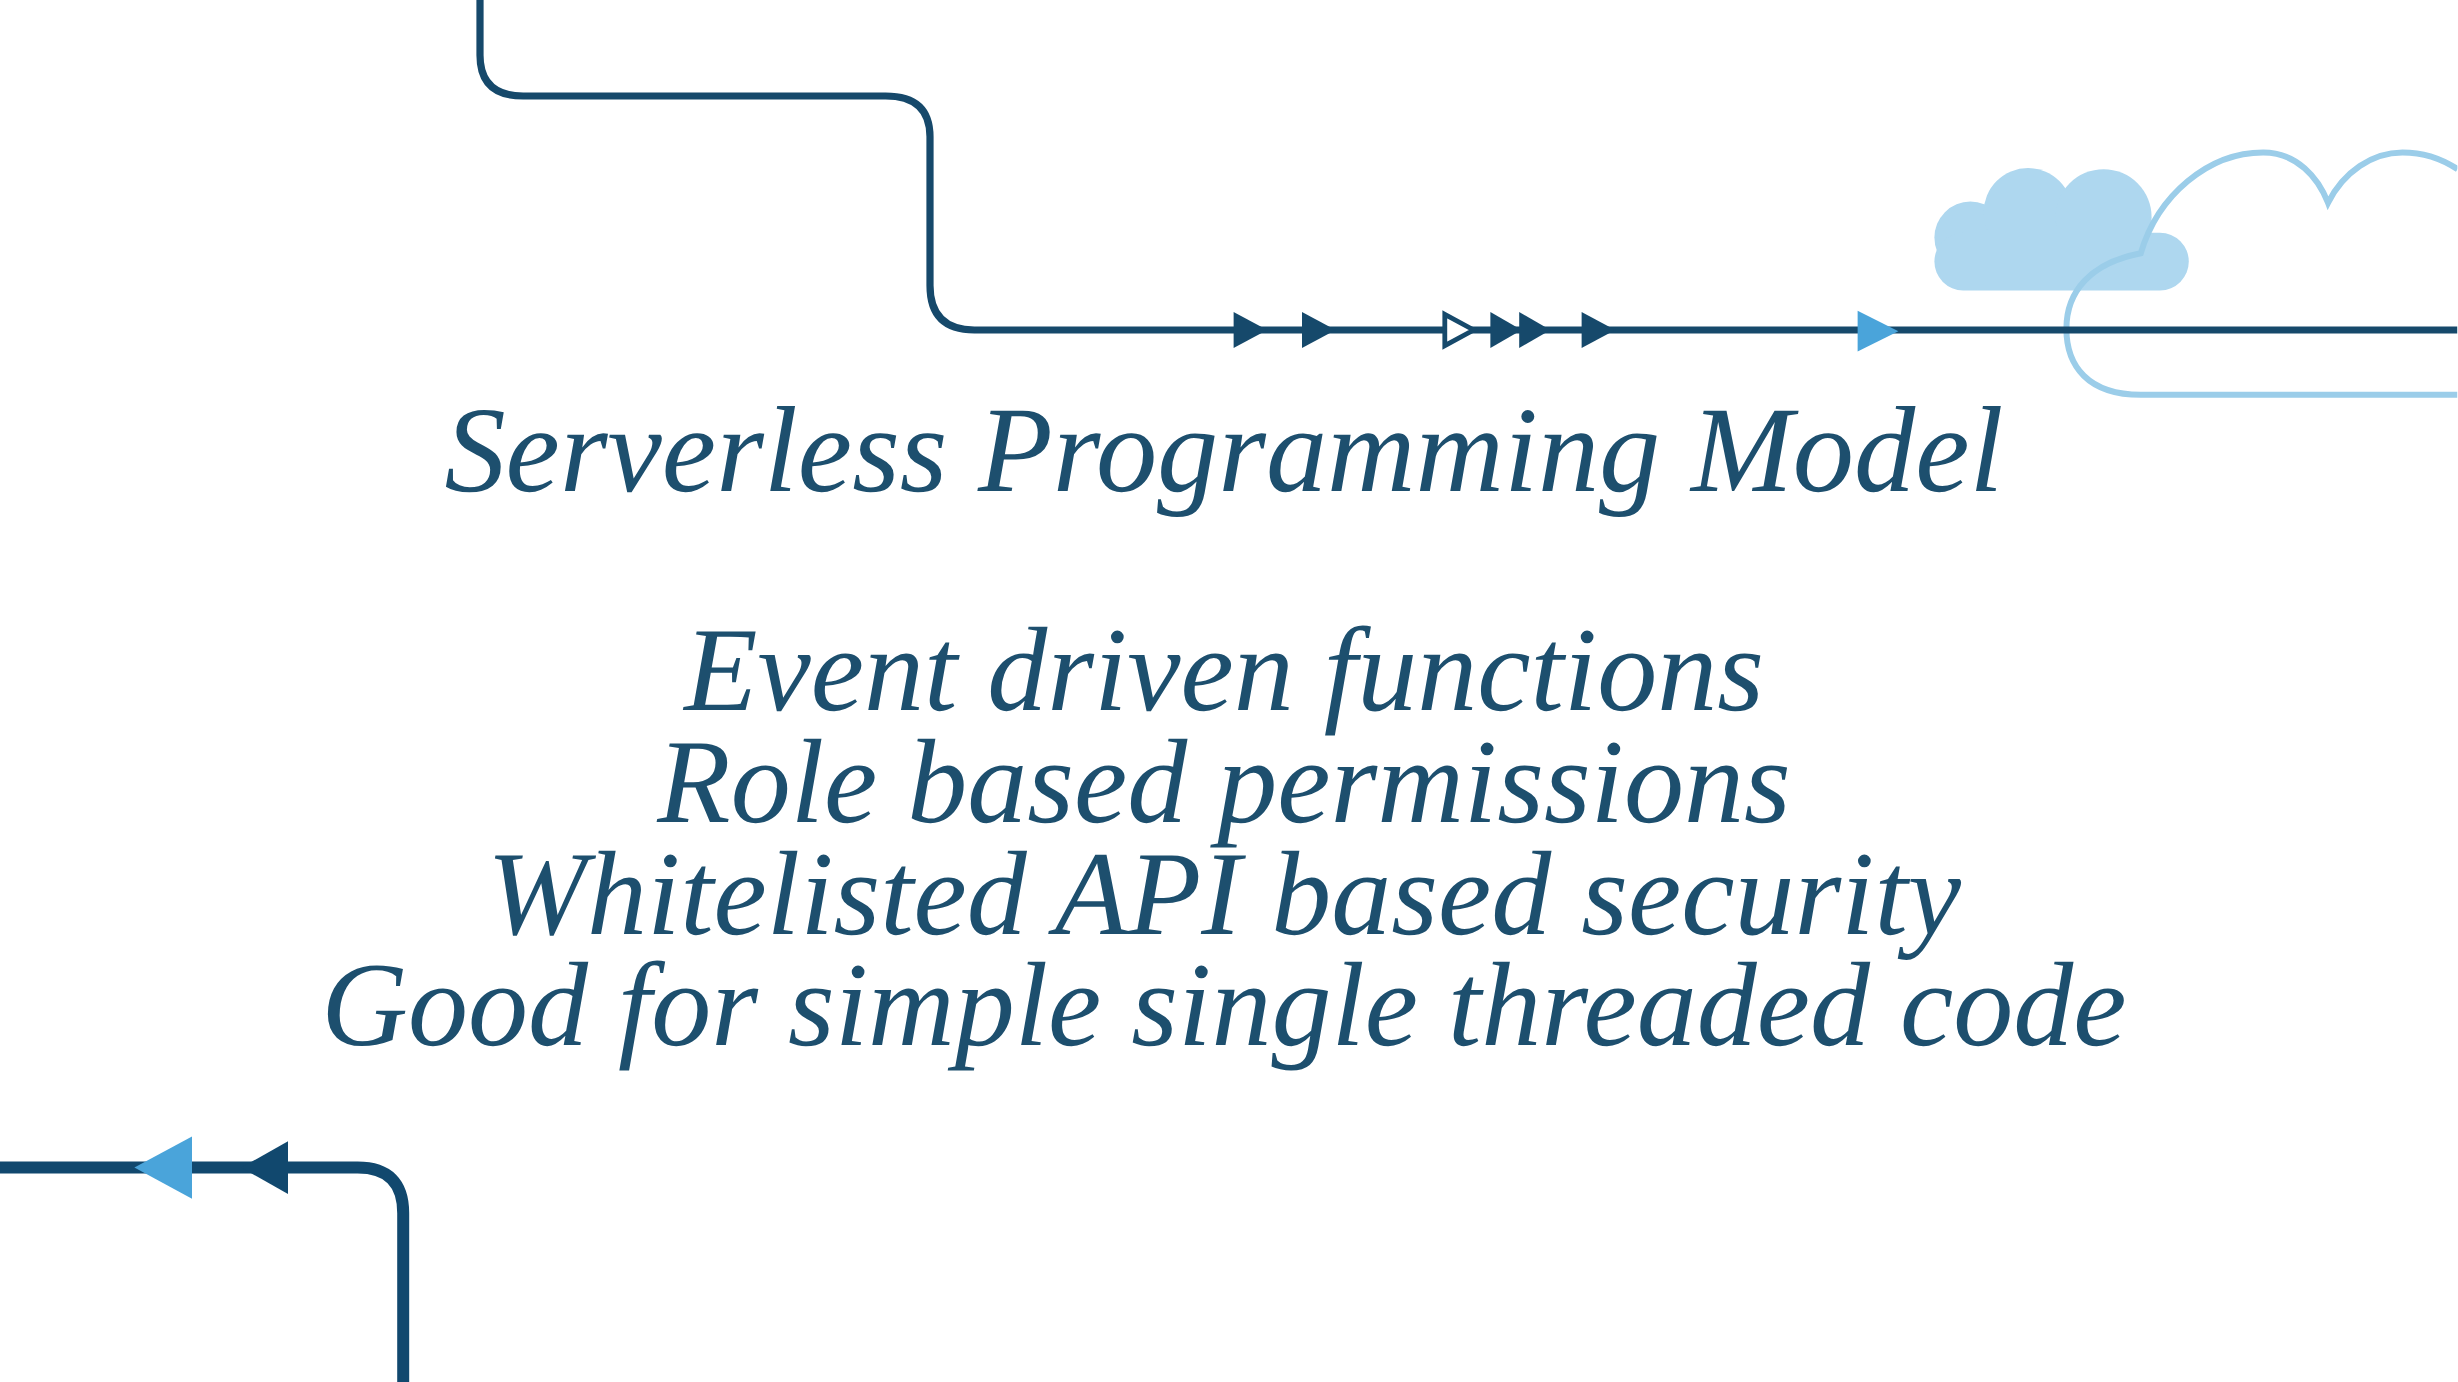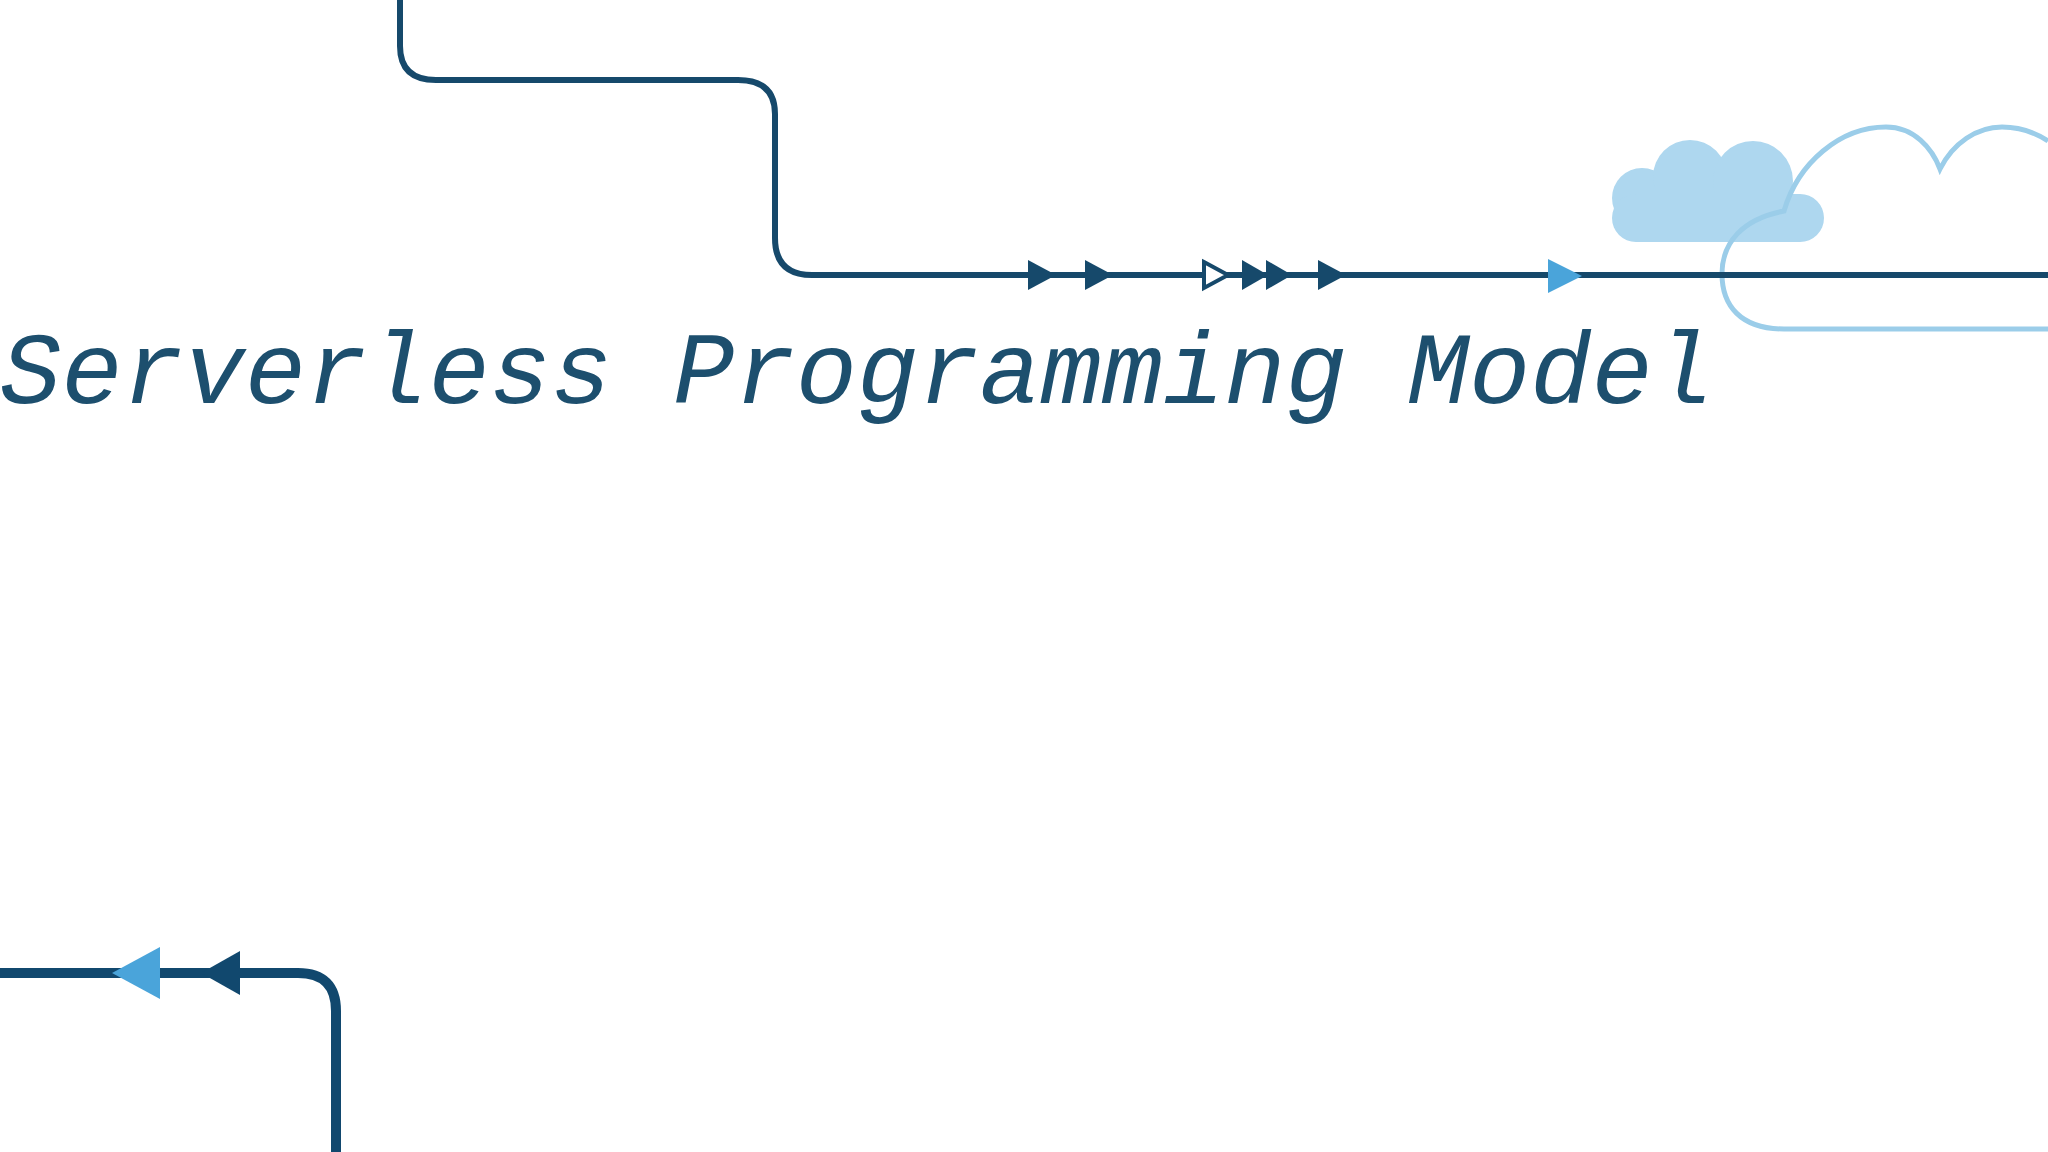--- a/index.html
+++ b/index.html
@@ -22,23 +22,23 @@
     top: 0;
     width: 2048px;
     height: 1152px;
     display: block;
   }
   .textblock {
     position: absolute;
     left: 0;
     right: 8px;
     top: 330px;
-    text-align: left;
+    text-align: center;
     color: #1d4f6e;
-    font-family: Liberation Mono, monospace;
+    font-family: Liberation Serif, serif;
     font-style: italic;
   }
   .title {
     font-size: 102px;
     line-height: 92px;
     white-space: nowrap;
   }
   .bullets {
     margin-top: 90px;
     font-size: 100px;
@@ -84,15 +84,21 @@
     <polygon points="1548,259 1582,276 1548,293" fill="#4aa4da"></polygon>
 
     <path d="M 0 973 L 298 973 Q 336 973 336 1011 L 336 1152" fill="none" stroke="#11486e" stroke-width="10"></path>
 
     <polygon points="160,947 112,973 160,999" fill="#4aa4da"></polygon>
     <polygon points="240,951 201,973 240,995" fill="#11486e"></polygon>
   </svg>
 
   <div class="textblock">
     <div class="title">Serverless Programming Model</div>
+    <div class="bullets">
+      <div class="bullet-line">Event driven functions</div>
+      <div class="bullet-line">Role based permissions</div>
+      <div class="bullet-line">Whitelisted API based security</div>
+      <div class="bullet-line">Good for simple single threaded code</div>
+    </div>
   </div>
 
 </div>
 
 </body></html>

